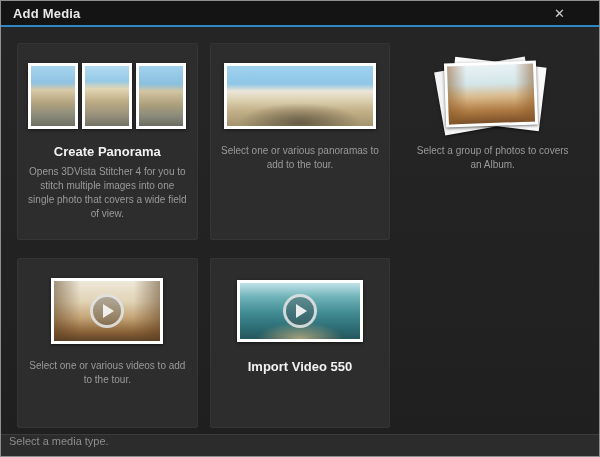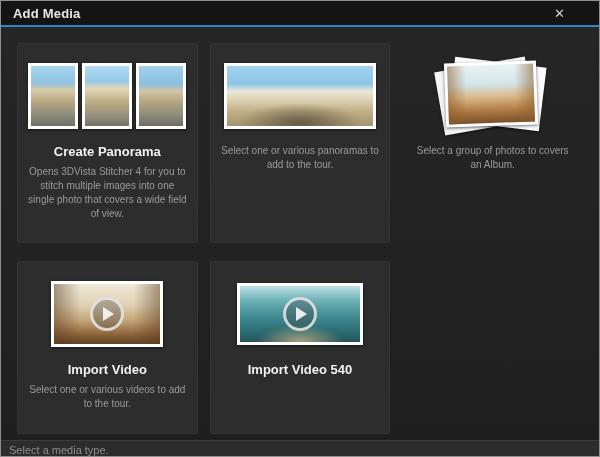--- a/index.html
+++ b/index.html
@@ -155,25 +155,25 @@
   .play-overlay .tri {
     width:0; height:0;
     border-left:11px solid rgba(250,250,250,0.9);
     border-top:7px solid transparent;
     border-bottom:7px solid transparent;
     margin-left:3px;
   }
   
   .statusbar {
     flex:0 0 auto;
-    height:16px;
+    height:22px;
     background:#2c2c2c;
     border-top:1px solid #3c3c3c;
     display:flex;
-    align-items:flex-end;
+    align-items:flex-start;
     padding:0 8px;
   }
   .statusbar .status-text {
     color:#8d8d8d;
     font-size:11px;
   }
 </style>
 </head>
 <body>
 
@@ -232,34 +232,33 @@
 
     <div class="card">
       <div class="thumb-zone thumb-video">
         <div class="photo">
           <div class="img img-interior"></div>
           <div class="play-overlay">
               <span class="tri"></span>
             </div>
         </div>
       </div>
-      <div class="card-title">Import Video</div>
       <div class="card-desc">Select one or various videos to add to the tour.</div>
     </div>
 
     <div class="card">
       <div class="thumb-zone thumb-video360">
         <div class="photo">
           <div class="img img-sea"></div>
           <div class="play-overlay">
               <span class="tri"></span>
             </div>
         </div>
       </div>
-      <div class="card-title">Import Video 540</div>
+      <div class="card-title">Import Video 550</div>
     </div>
 
     <div></div>
   </div>
 
   <div class="statusbar">
     <span class="status-text">Select a media type.</span>
   </div>
 
 </div>

